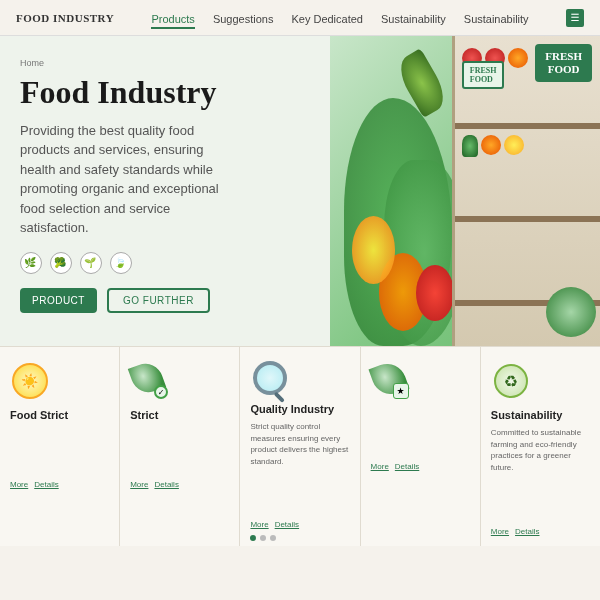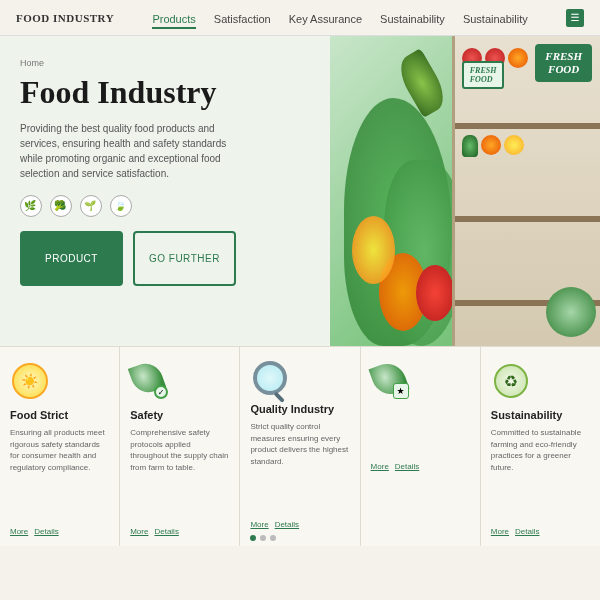--- a/index.html
+++ b/index.html
@@ -77,21 +77,21 @@
       font-family: Arial, sans-serif;
     }
     .hero-title {
       font-size: 32px;
       font-weight: bold;
       color: #1a1a1a;
       line-height: 1.15;
       margin-bottom: 10px;
     }
     .hero-desc {
-      font-size: 10px;
+      font-size: 13px;
       color: #555;
       line-height: 1.5;
       margin-bottom: 14px;
       font-family: Arial, sans-serif;
       max-width: 220px;
     }
     .hero-icons {
       display: flex;
       gap: 8px;
       margin-bottom: 14px;
@@ -109,47 +109,46 @@
       background: #fff;
     }
     .hero-buttons {
       display: flex;
       gap: 10px;
     }
     .btn-primary {
       background: #2d7a4f;
       color: #fff;
       border: none;
-      padding: 7px 25px;
+      padding: 7px 12px;
       font-size: 10px;
       border-radius: 4px;
       cursor: pointer;
       font-family: Arial, sans-serif;
       text-transform: uppercase;
       letter-spacing: 0.5px;
     }
     .btn-secondary {
       background: transparent;
       color: #2d7a4f;
       border: 2px solid #2d7a4f;
-      padding: 20px 14px;
+      padding: 5px 14px;
       font-size: 10px;
       border-radius: 4px;
       cursor: pointer;
       font-family: Arial, sans-serif;
       text-transform: uppercase;
       letter-spacing: 0.5px;
     }
 
     
     .hero-right {
       width: 45%;
       position: relative;
       overflow: hidden;
-      font-style: italic;
     }
     .hero-image-bg {
       width: 100%;
       height: 100%;
       background: linear-gradient(135deg, #c8e6c9 0%, #a5d6a7 30%, #81c784 60%, #66bb6a 100%);
       position: relative;
       display: flex;
       align-items: center;
       justify-content: center;
     }
@@ -395,22 +394,22 @@
       background: #2d7a4f;
     }
   </style>
 </head>
 <body>
 
 <nav class="nav">
   <span class="nav-logo">FOOD INDUSTRY</span>
   <ul class="nav-links">
     <li><a href="#" class="active">Products</a></li>
-    <li><a href="#">Satisfaction</a></li>
-    <li><a href="#">Key Assurance</a></li>
+    <li><a href="#">Suggestions</a></li>
+    <li><a href="#">Key Dedicated</a></li>
     <li><a href="#">Sustainability</a></li>
     <li><a href="#">Sustainability</a></li>
   </ul>
   <div class="nav-icon">
     <span style="color:white;font-size:10px;">☰</span>
   </div>
 </nav>
 
 <section class="hero">
   <div class="hero-left">
@@ -472,36 +471,34 @@
 
 <section class="features">
 
   <div class="feature-card">
     <div class="feature-icon-wrap">
       <div class="icon-sun">
         <span style="position:absolute;top:50%;left:50%;transform:translate(-50%,-50%);font-size:14px;">☀️</span>
       </div>
     </div>
     <div class="feature-title">Food Strict</div>
-    <div class="feature-desc">Ensuring all products meet rigorous safety standards for consumer health and regulatory compliance.</div>
     <div class="feature-links">
       <a href="#" class="feature-link">More</a>
       <a href="#" class="feature-link">Details</a>
     </div>
   </div>
 
   <div class="feature-card">
     <div class="feature-icon-wrap">
       <div style="position:relative;width:36px;height:36px;">
         <div style="width:30px;height:30px;background:radial-gradient(ellipse 60% 80% at 40% 40%,#c8e6c9,#388e3c);border-radius:0 60% 0 60%;transform:rotate(-20deg);"></div>
         <div style="position:absolute;bottom:0;right:0;width:14px;height:14px;border-radius:50%;border:2px solid #43a047;background:#e8f5e9;display:flex;align-items:center;justify-content:center;font-size:8px;">✓</div>
       </div>
     </div>
-    <div class="feature-title">Safety</div>
-    <div class="feature-desc">Comprehensive safety protocols applied throughout the supply chain from farm to table.</div>
+    <div class="feature-title">Strict</div>
     <div class="feature-links">
       <a href="#" class="feature-link">More</a>
       <a href="#" class="feature-link">Details</a>
     </div>
   </div>
 
   <div class="feature-card">
     <div class="feature-icon-wrap">
       <div class="icon-magnifier"></div>
     </div>

